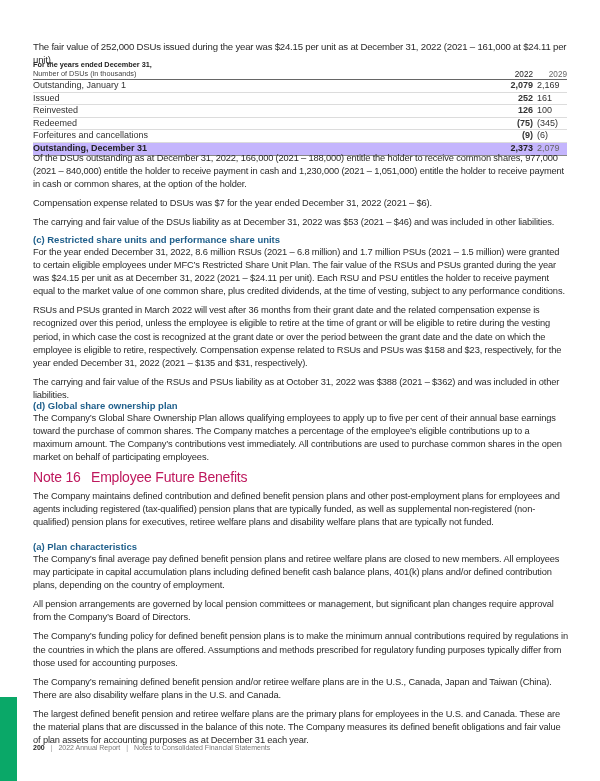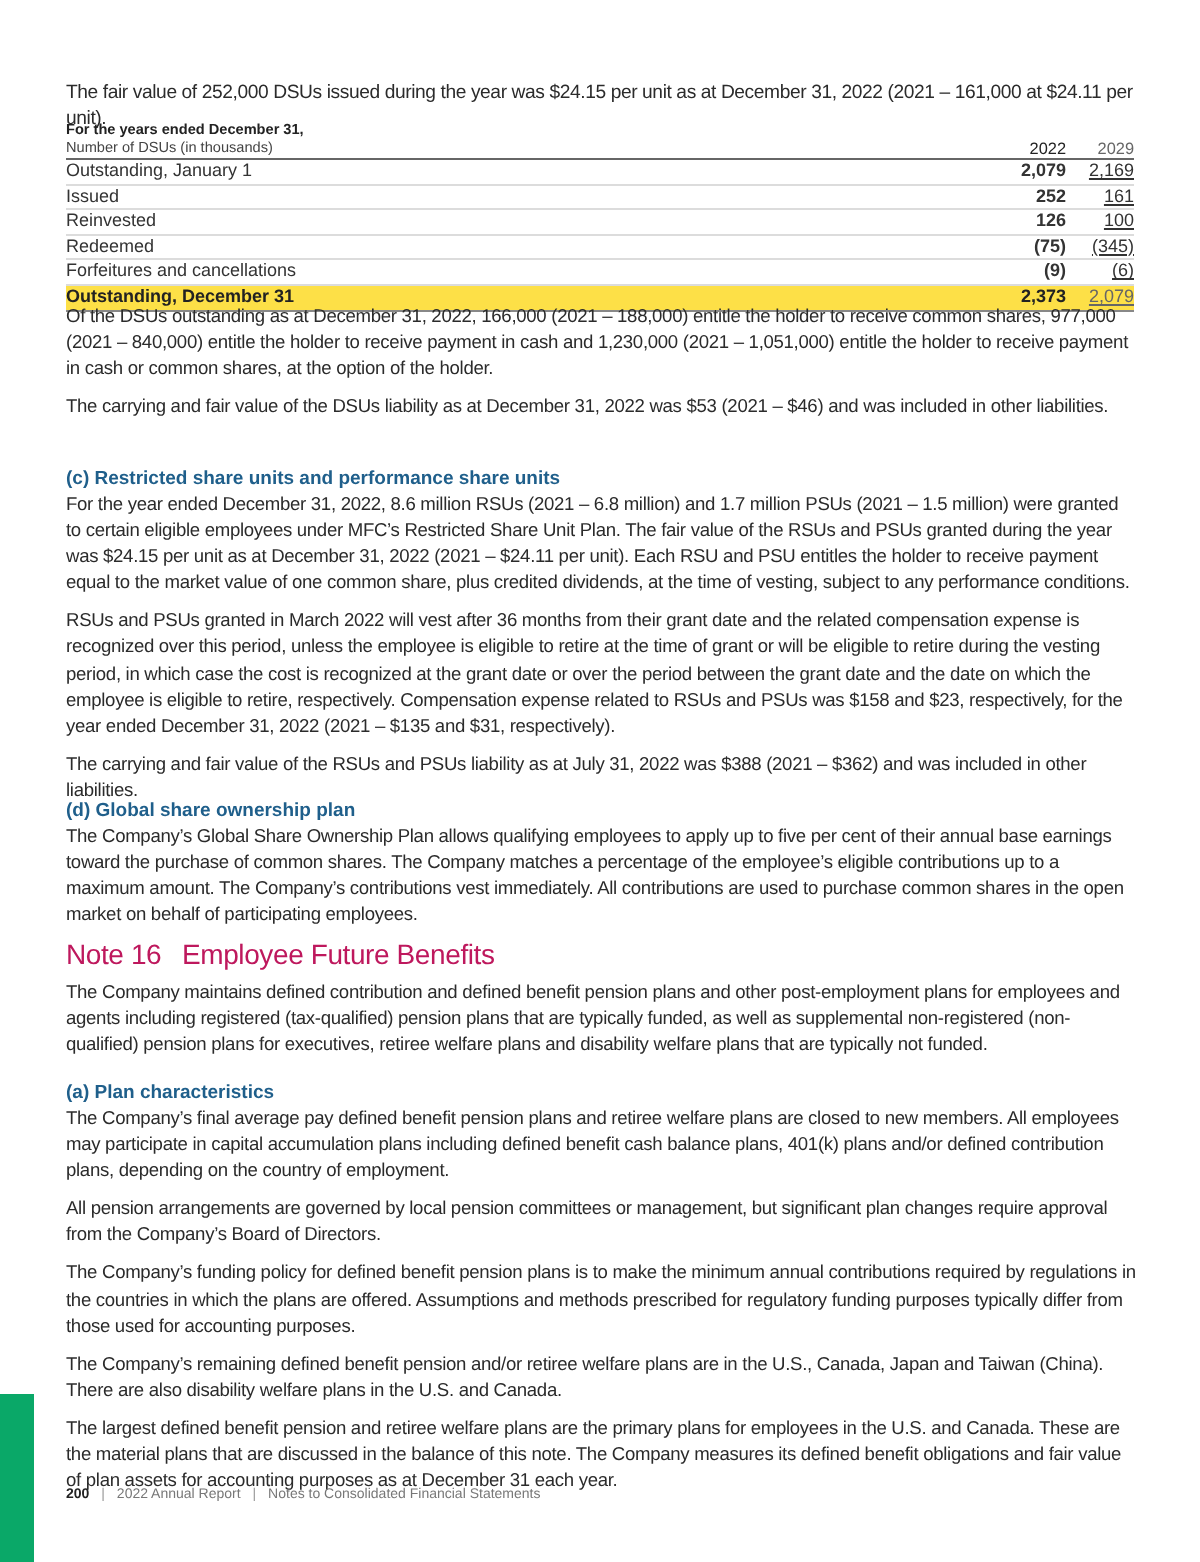--- a/index.html
+++ b/index.html
@@ -18,22 +18,22 @@
 
   table.dsu { position: absolute; top: 60px; left: 0; width: 534px; border-collapse: collapse; font-size: 9px; }
   table.dsu th { font-weight: normal; text-align: left; padding: 0; }
   .hdr1 { font-size: 7.3px; font-weight: bold; color: #222; line-height: 9px; }
   .hdr2 { font-size: 7.3px; color: #444; line-height: 10px; }
   .yr22 { font-weight: bold; text-align: right !important; font-size: 8.2px; color: #222; width: 42px; padding-right: 4px !important; }
   .yr21 { text-align: right !important; font-size: 8.2px; color: #666; width: 30px; }
   tr.headrow td, tr.headrow th { border-bottom: 1px solid #666; }
   table.dsu td { padding: 0; height: 11.6px; line-height: 11.6px; color: #333; border-bottom: 1px solid #dcdcdc; }
   td.v22 { text-align: right; font-weight: bold; padding-right: 4px !important; color: #222; }
-  td.v21 { text-align: right; color: #666; text-decoration: underline; }
-  tr.total td { background: #fde047; font-weight: bold; color: #222; border-top: 1px solid #888; border-bottom: 1px solid #888; }
+  td.v21 { text-align: left; color: #666; }
+  tr.total td { background: #c4b5fd; font-weight: bold; color: #222; border-top: 1px solid #888; border-bottom: 1px solid #888; }
   tr.total td.v21 { font-weight: normal; color: #666; }
 
   .blk { position: absolute; left: 0; width: 536px; }
   .blk .p + .p { margin-top: 6px; }
   .sub { font-size: 9.5px; font-weight: bold; color: #1f5f8b; margin: 0; line-height: 12px; }
   .note-h { font-size: 14px; color: #be185d; margin: 0; line-height: 18px; letter-spacing: -0.2px; }
   .note-h .num { display: inline-block; width: 58px; }
 
   .footer { position: absolute; top: 744px; left: 33px; font-size: 7px; color: #777; }
   .footer .pg { font-weight: bold; color: #222; }
@@ -85,28 +85,29 @@
     <tr class="total">
       <td>Outstanding, December 31</td>
       <td class="v22">2,373</td>
       <td class="v21">2,079</td>
     </tr>
   </tbody>
     </table>
 
   <div class="blk" style="top:152px">
     <p class="p">Of the DSUs outstanding as at December 31, 2022, 166,000 (2021 – 188,000) entitle the holder to receive common shares, 977,000 (2021 – 840,000) entitle the holder to receive payment in cash and 1,230,000 (2021 – 1,051,000) entitle the holder to receive payment in cash or common shares, at the option of the holder.</p>
+    <p class="p">Compensation expense related to DSUs was $7 for the year ended December 31, 2022 (2021 – $6).</p>
     <p class="p">The carrying and fair value of the DSUs liability as at December 31, 2022 was $53 (2021 – $46) and was included in other liabilities.</p>
   </div>
 
   <div class="blk" style="top:234px">
     <p class="sub">(c) Restricted share units and performance share units</p>
     <p class="p">For the year ended December 31, 2022, 8.6 million RSUs (2021 – 6.8 million) and 1.7 million PSUs (2021 – 1.5 million) were granted to certain eligible employees under MFC’s Restricted Share Unit Plan. The fair value of the RSUs and PSUs granted during the year was $24.15 per unit as at December 31, 2022 (2021 – $24.11 per unit). Each RSU and PSU entitles the holder to receive payment equal to the market value of one common share, plus credited dividends, at the time of vesting, subject to any performance conditions.</p>
     <p class="p">RSUs and PSUs granted in March 2022 will vest after 36 months from their grant date and the related compensation expense is recognized over this period, unless the employee is eligible to retire at the time of grant or will be eligible to retire during the vesting period, in which case the cost is recognized at the grant date or over the period between the grant date and the date on which the employee is eligible to retire, respectively. Compensation expense related to RSUs and PSUs was $158 and $23, respectively, for the year ended December 31, 2022 (2021 – $135 and $31, respectively).</p>
-    <p class="p">The carrying and fair value of the RSUs and PSUs liability as at July 31, 2022 was $388 (2021 – $362) and was included in other liabilities.</p>
+    <p class="p">The carrying and fair value of the RSUs and PSUs liability as at October 31, 2022 was $388 (2021 – $362) and was included in other liabilities.</p>
   </div>
 
   <div class="blk" style="top:400px">
     <p class="sub">(d) Global share ownership plan</p>
     <p class="p">The Company’s Global Share Ownership Plan allows qualifying employees to apply up to five per cent of their annual base earnings toward the purchase of common shares. The Company matches a percentage of the employee’s eligible contributions up to a maximum amount. The Company’s contributions vest immediately. All contributions are used to purchase common shares in the open market on behalf of participating employees.</p>
   </div>
 
   <div class="blk" style="top:468px">
     <p class="note-h">
       <span class="num">Note 16</span><span>Employee Future Benefits</span>

